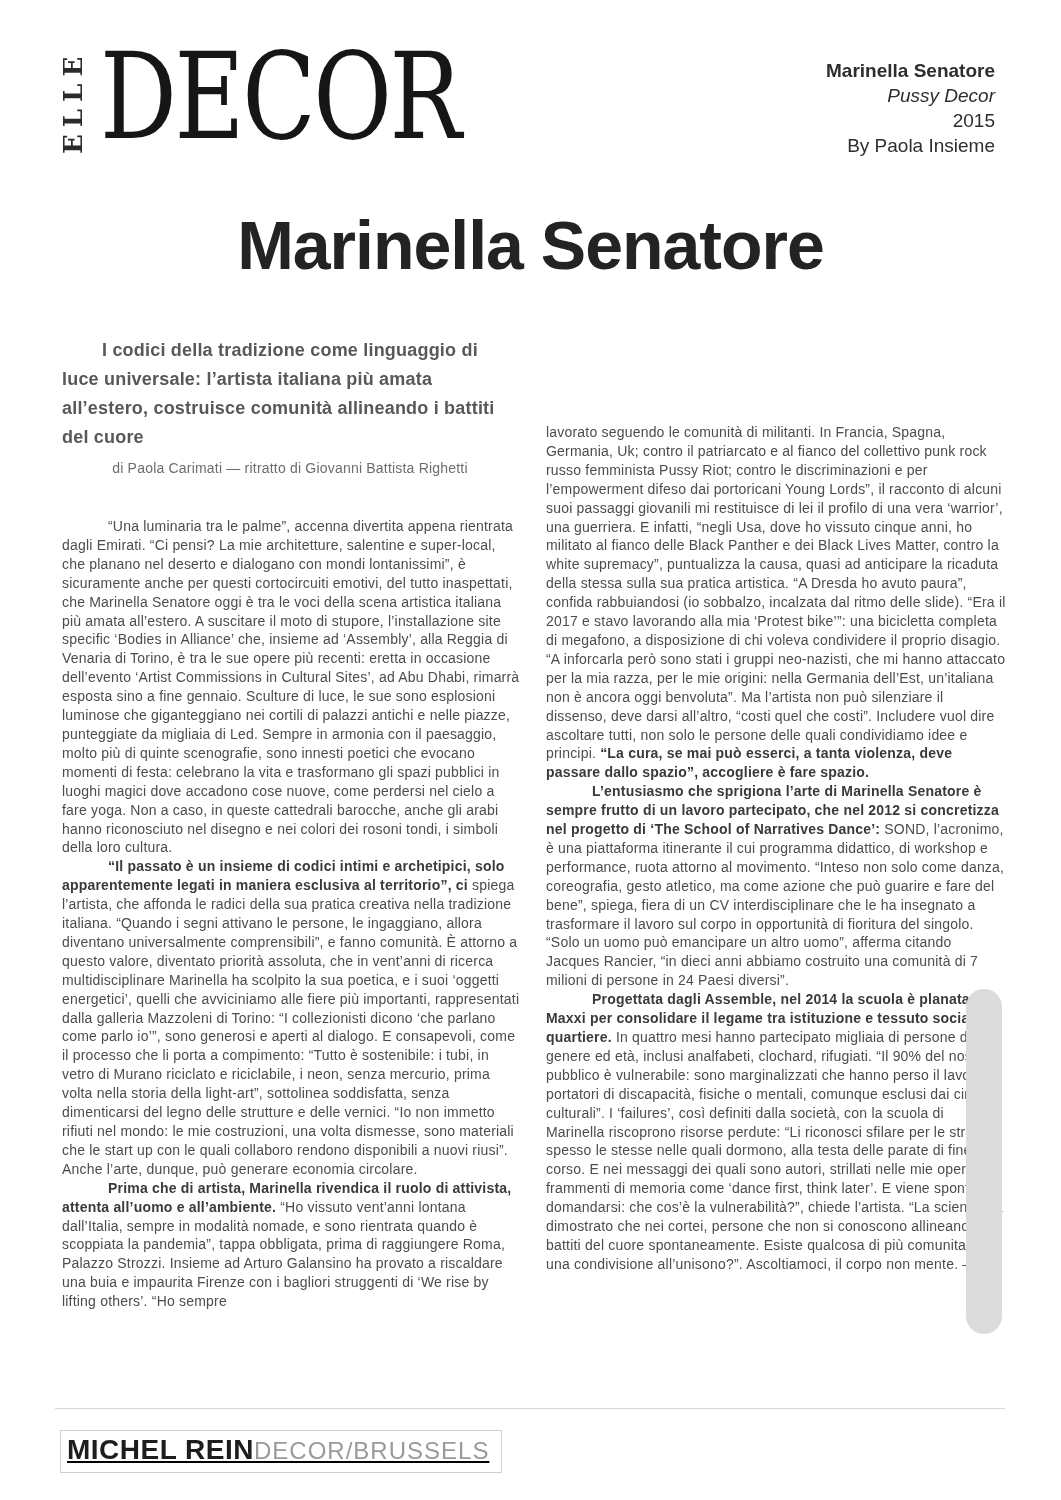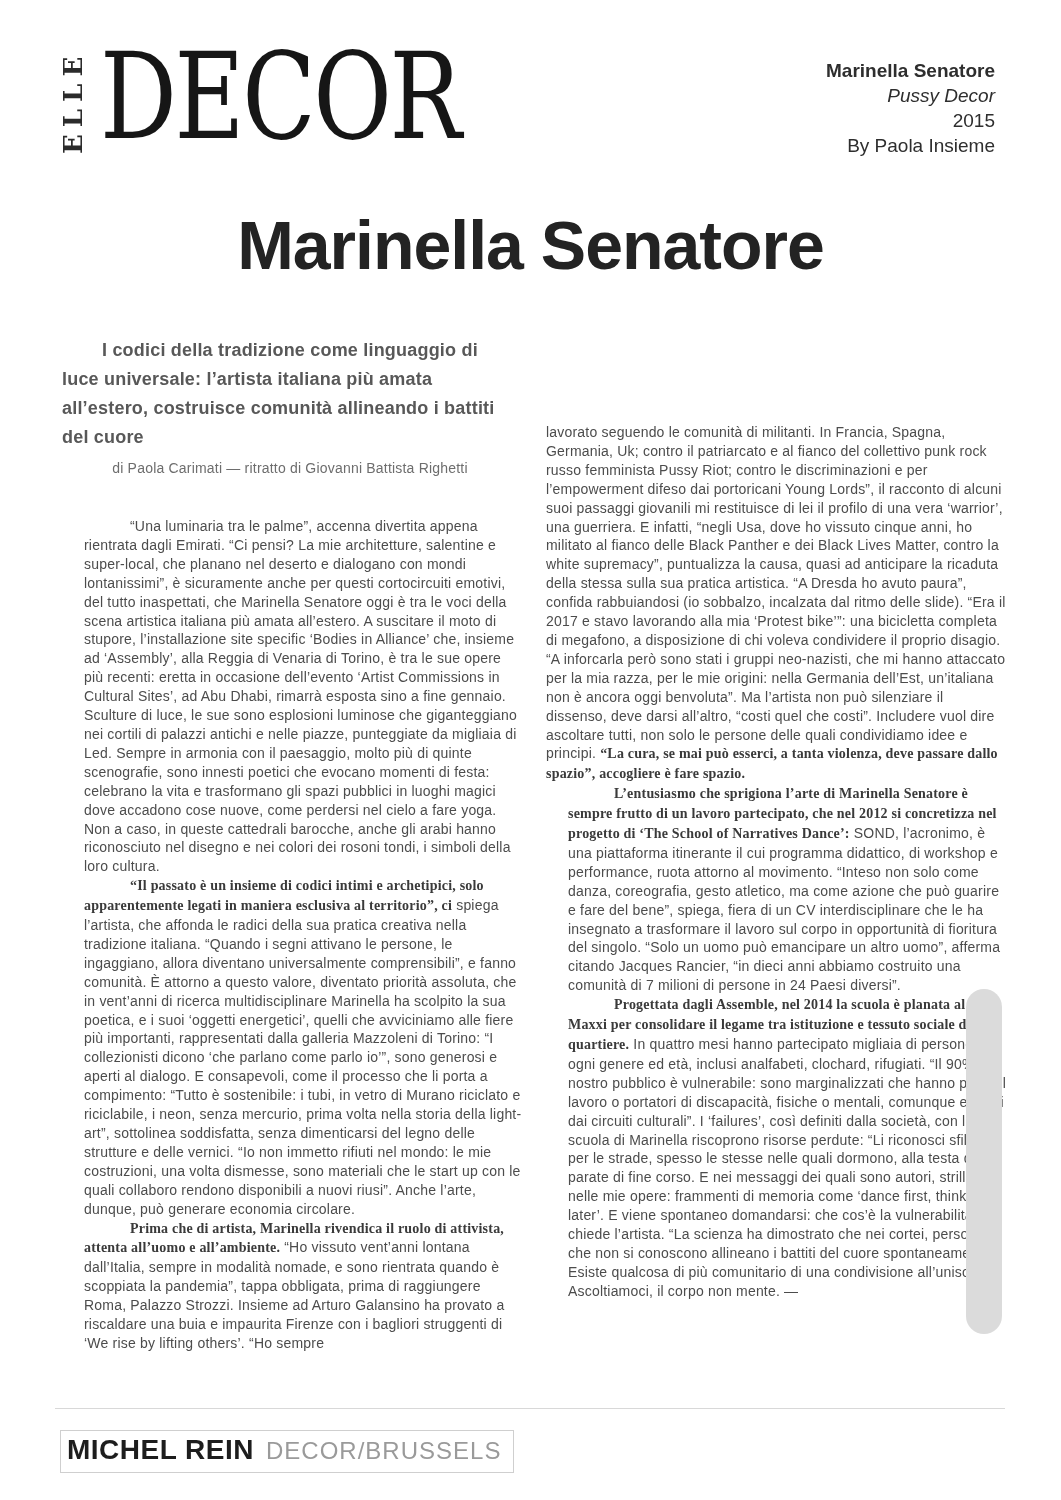--- a/index.html
+++ b/index.html
@@ -49,37 +49,38 @@
   }
   
   .col {
     position:absolute; width:460px;
     font-size:14px; line-height:18.9px; letter-spacing:0.2px;
     color:#4c4c4c; text-align:left;
   }
   .col-left  { left:62px;  top:517px; }
   .col-right { left:546px; top:423px; }
   .body-par { margin:0; }
-  .body-par.indent { text-indent:46px;margin-left:22px; }
-  .seg-bold { font-weight:bold; color:#3a3a3a;font-family:Liberation Serif, serif; }
+  .body-par.indent { text-indent:46px; }
+  .seg-bold { font-weight:bold; color:#3a3a3a; }
   
   .page-curl {
     position:absolute; left:966px; top:989px; width:36px; height:345px;
     background:#dbdbdb; border-radius:18px; z-index:5;
   }
   
   .footer-divider {
     position:absolute; left:55px; top:1408px; width:950px; height:1px;
     background:#d8d8d8;
   }
   .footer-logo {
     position:absolute; left:60px; top:1430px;
-    display:flex; align-items:baseline; gap:12px;
+    display:flex; align-items:baseline; gap:0;
     border:1px solid #cfcfcf; padding:3px 12px 6px 6px;
     background:#ffffff;
+    text-decoration:underline;
   }
   .gallery-name {
     font-size:28px; font-weight:bold; color:#1d1d1d; letter-spacing:0.5px;
     white-space:nowrap;
   }
   .gallery-loc {
     font-size:24px; font-weight:normal; color:#9a9a9a; letter-spacing:1px;
     white-space:nowrap;
   }
 </style>

